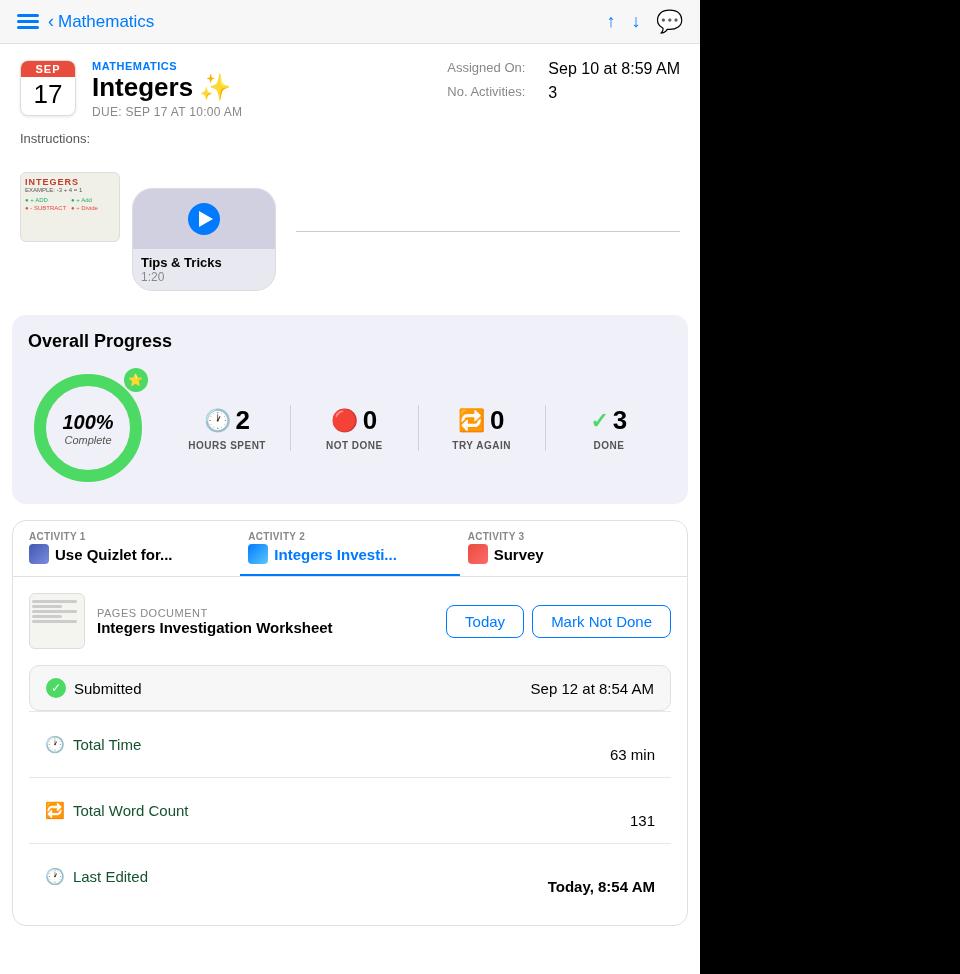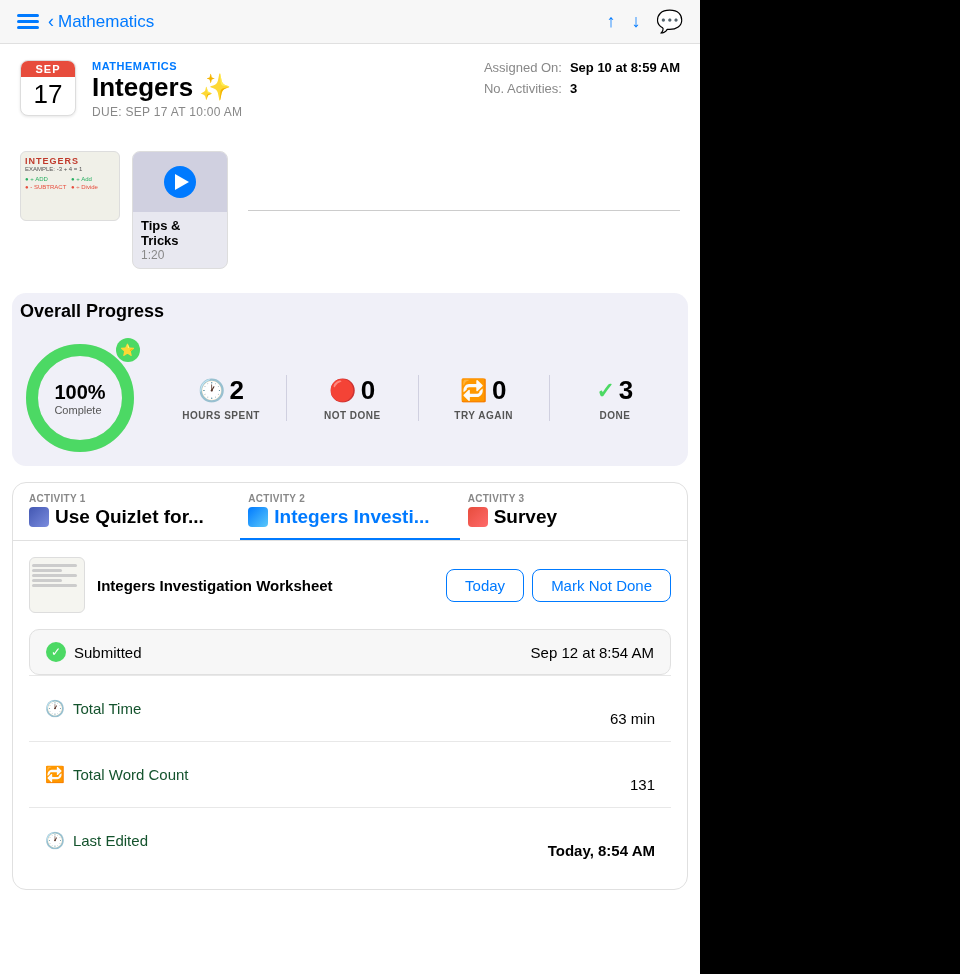--- a/index.html
+++ b/index.html
@@ -112,30 +112,30 @@
       color: #888;
       margin-top: 2px;
       text-transform: uppercase;
       letter-spacing: 0.3px;
     }
     .assignment-right {
       text-align: right;
       flex-shrink: 0;
     }
     .meta-row {
-      display: flex; gap: 8px; 
+      display: flex; gap: 23px; 
       margin-bottom: 6px;
     }
     .meta-label {
       font-size: 13px;
       color: #888;
     }
     .meta-value {
-      font-size: 13px;
-      font-weight: 700;
+      font-size: 16px;
+      font-weight: 400;
       color: #000;
     }
 
     
     .instructions-section {
       padding: 0 20px 12px;
     }
     .instructions-label {
       font-size: 13px;
       color: #555;
@@ -177,26 +177,27 @@
     }
     .poster-grid {
       display: grid; grid-template-columns: 1fr 1fr;
       gap: 2px; margin-top: 4px;
     }
     .poster-cell {
       font-size: 6px;
       color: #333;
     }
     .attachment-video {
-      width: 96px;
+      width: 144px;
       border: 1px solid #ddd;
-      border-radius: 8px;
+      border-radius: 20px;
       background: #e8e8f0;
       overflow: hidden;
       flex-shrink: 0;
+      margin-top: 16px;
     }
     .video-thumb {
       height: 60px;
       background: #d0d0e0;
       display: flex; align-items: center; justify-content: center;
     }
     .play-btn {
       width: 32px; height: 32px;
       background: #007aff;
       border-radius: 50%;
@@ -227,21 +228,21 @@
       background: #ccc;
       align-self: center;
       margin-left: 8px;
     }
 
     
     .progress-section {
       margin: 8px 12px 16px;
       background: #f0f0f8;
       border-radius: 14px;
-      padding: 8px;
+      padding: 16px;
     }
     .progress-title {
       font-size: 18px;
       font-weight: 700;
       color: #000;
       margin-bottom: 16px;
     }
     .progress-content {
       display: flex; align-items: center; gap: 16px;
     }
@@ -250,20 +251,22 @@
       width: 120px; height: 120px;
       flex-shrink: 0;
     }
     .donut-svg {
       width: 120px; height: 120px;
     }
     .donut-center {
       position: absolute;
       top: 50%; left: 50%;
       transform: translate(-50%, -50%);
+      text-align: center;
+      font-style: italic;
     }
     .donut-pct {
       font-size: 20px;
       font-weight: 700;
       color: #000;
     }
     .donut-label {
       font-size: 11px;
       color: #555;
     }
@@ -337,21 +340,21 @@
     .tab-icon-row {
       display: flex; align-items: center; gap: 6px;
       margin-top: 2px;
     }
     .tab-app-icon {
       width: 20px; height: 20px;
       border-radius: 4px;
       flex-shrink: 0;
     }
     .tab-title {
-      font-size: 19px;
+      font-size: 15px;
       font-weight: 600;
       color: #000;
       white-space: nowrap;
       overflow: hidden;
       text-overflow: ellipsis;
     }
     .tab-title.blue { color: #007aff; }
 
     
     .activity-content {
@@ -512,20 +515,21 @@
         <span class="meta-value">Sep 10 at 8:59 AM</span>
       </div>
       <div class="meta-row">
         <span class="meta-label">No. Activities:</span>
         <span class="meta-value">3</span>
       </div>
     </div>
   </div>
 
   <div class="instructions-section">
+    <div class="instructions-label">Instructions:</div>
   </div>
 
   <div class="attachments">
     <div class="attachment-poster">
       <div class="poster-content">
         <div class="poster-title">INTEGERS</div>
         <div class="poster-subtitle">EXAMPLE: -3 + 4 = 1</div>
         <div class="poster-grid">
           <div class="poster-cell" style="color:#27ae60;">● + ADD</div>
           <div class="poster-cell" style="color:#27ae60;">● + Add</div>
@@ -626,20 +630,21 @@
         <div class="doc-thumbnail">
           <div class="doc-thumb-lines">
             <div class="doc-thumb-line"></div>
             <div class="doc-thumb-line short"></div>
             <div class="doc-thumb-line"></div>
             <div class="doc-thumb-line short"></div>
             <div class="doc-thumb-line"></div>
           </div>
         </div>
         <div class="doc-info">
+          <div class="doc-type">PAGES DOCUMENT</div>
           <div class="doc-title">Integers Investigation Worksheet</div>
         </div>
         <div class="doc-actions">
           <button class="doc-btn">Today</button>
           <button class="doc-btn">Mark Not Done</button>
         </div>
       </div>
 
       <div class="submitted-row">
         <div class="submitted-left">

